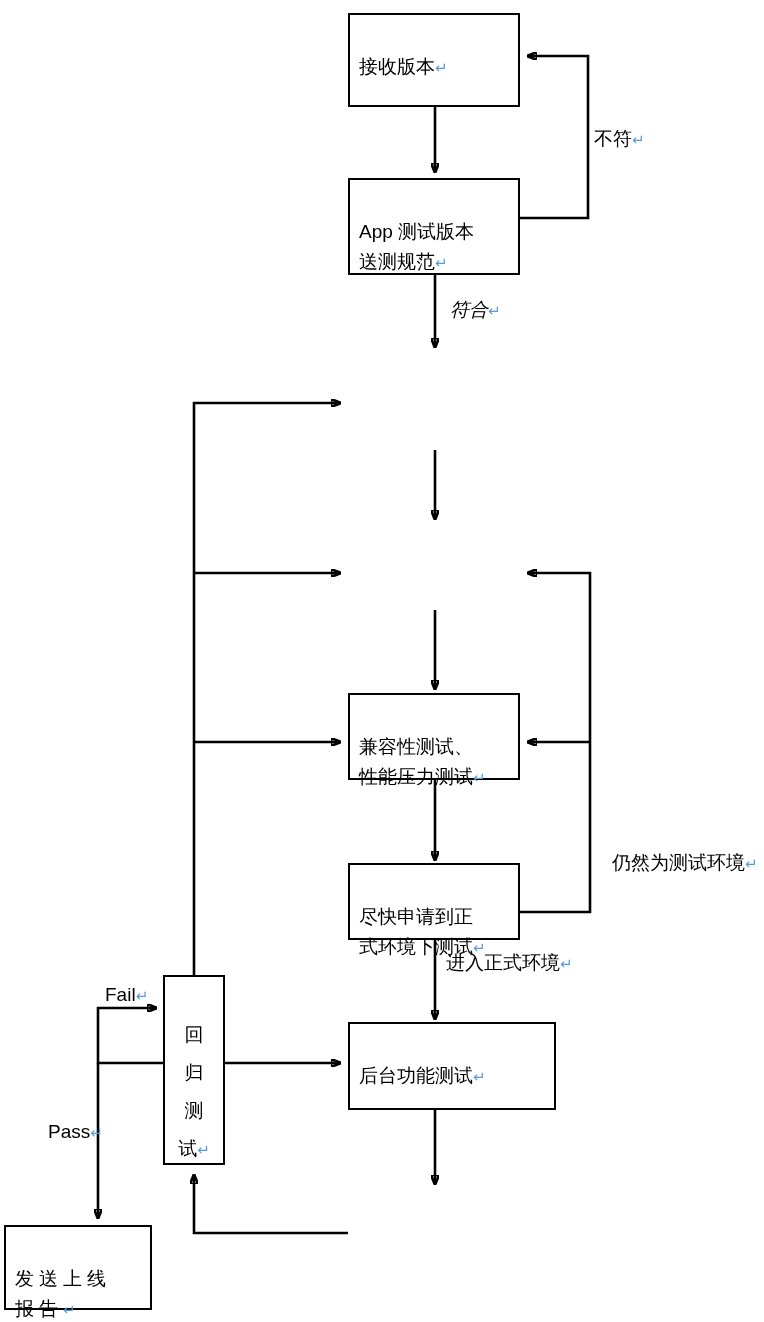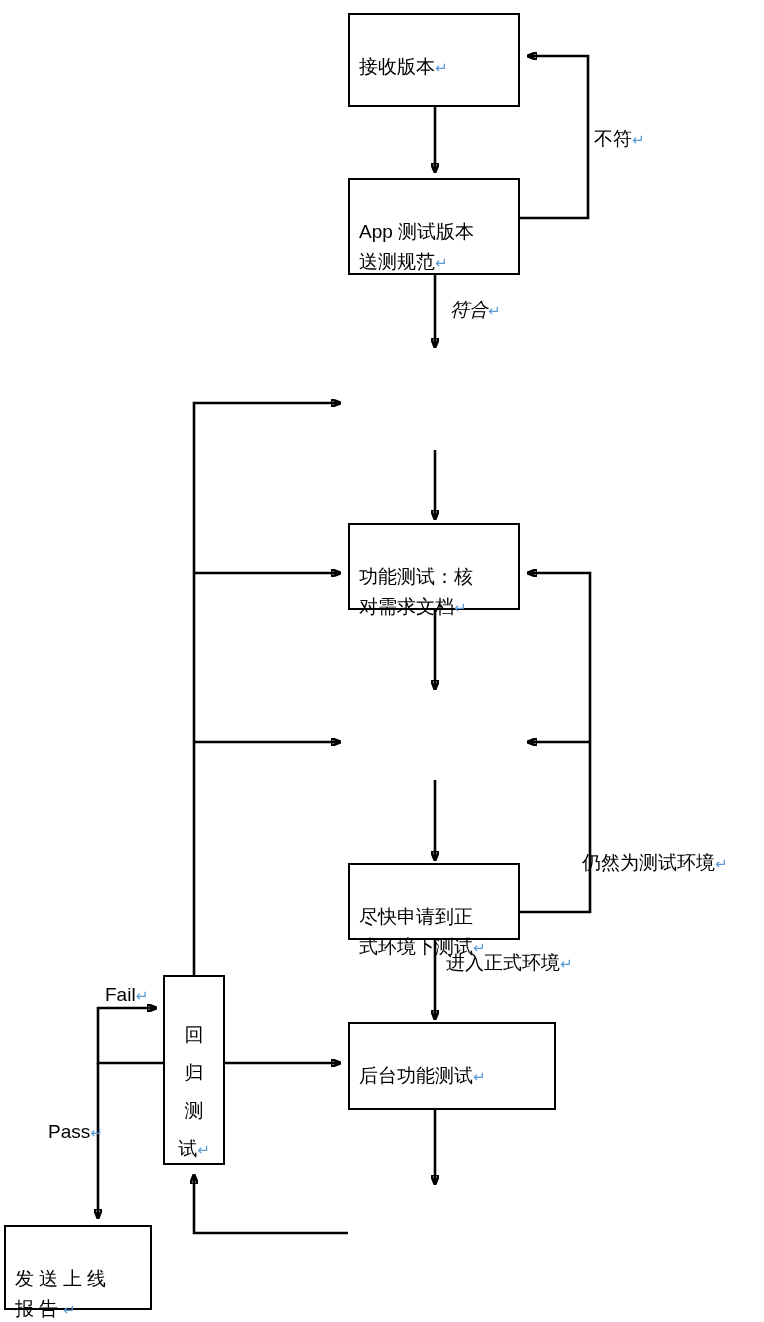--- a/index.html
+++ b/index.html
@@ -57,25 +57,25 @@
   <div class="node" style="left:348px;top:13px;width:172px;height:94px;">
     <div class="txt"><span>接收版本</span><span class="pil">↵</span></div>
   </div>
 
   <div class="node" style="left:348px;top:178px;width:172px;height:97px;">
     <div class="txt"><span>App 测试版本
 送测规范</span><span class="pil">↵</span></div>
   </div>
 
 
-  <div class="node" style="left:348px;top:523px;width:172px;height:87px;">
-    <div class="txt"><span>功能测试：核
-对需求文档</span><span class="pil">↵</span></div>
+
+  <div class="node" style="left:348px;top:693px;width:172px;height:87px;">
+    <div class="txt"><span>兼容性测试、
+性能压力测试</span><span class="pil">↵</span></div>
   </div>
-
 
   <div class="node" style="left:348px;top:863px;width:172px;height:77px;">
     <div class="txt"><span>尽快申请到正
 式环境下测试</span><span class="pil">↵</span></div>
   </div>
 
   <div class="node" style="left:348px;top:1022px;width:208px;height:88px;">
     <div class="txt"><span>后台功能测试</span><span class="pil">↵</span></div>
   </div>
 
@@ -93,21 +93,21 @@
   </div>
 
   <div class="lbl" style="left:594px;top:129px;">
     <span>不符</span><span class="pil">↵</span>
   </div>
 
   <div class="lbl" style="left:450px;top:300px;font-style:italic;">
     <span>符合</span><span class="pil">↵</span>
   </div>
 
-  <div class="lbl" style="left:582px;top:853px;text-align:center;">
+  <div class="lbl" style="left:612px;top:853px;text-align:center;">
     <span>仍然为测试环境</span><span class="pil">↵</span>
   </div>
 
   <div class="lbl" style="left:446px;top:953px;">
     <span>进入正式环境</span><span class="pil">↵</span>
   </div>
 
   <div class="lbl" style="left:105px;top:985px;">
     <span>Fail</span><span class="pil">↵</span>
   </div>

